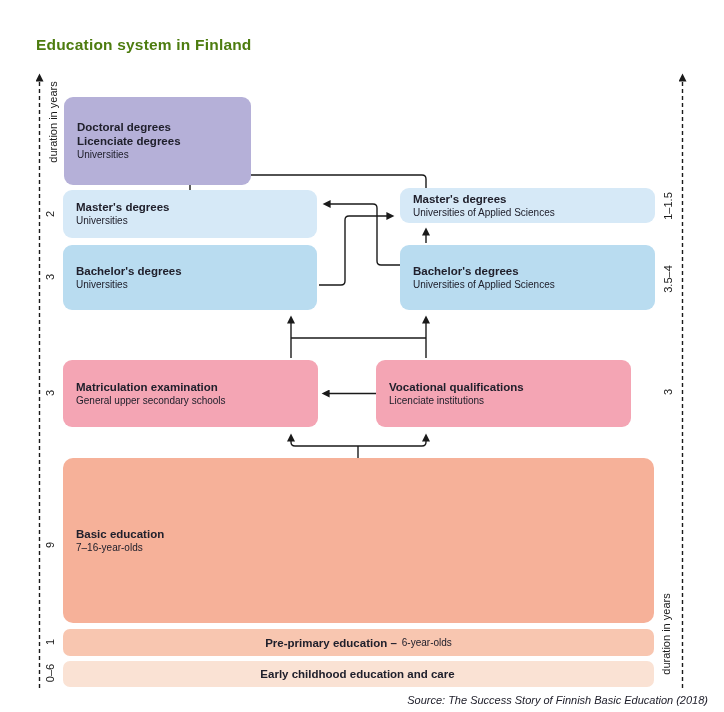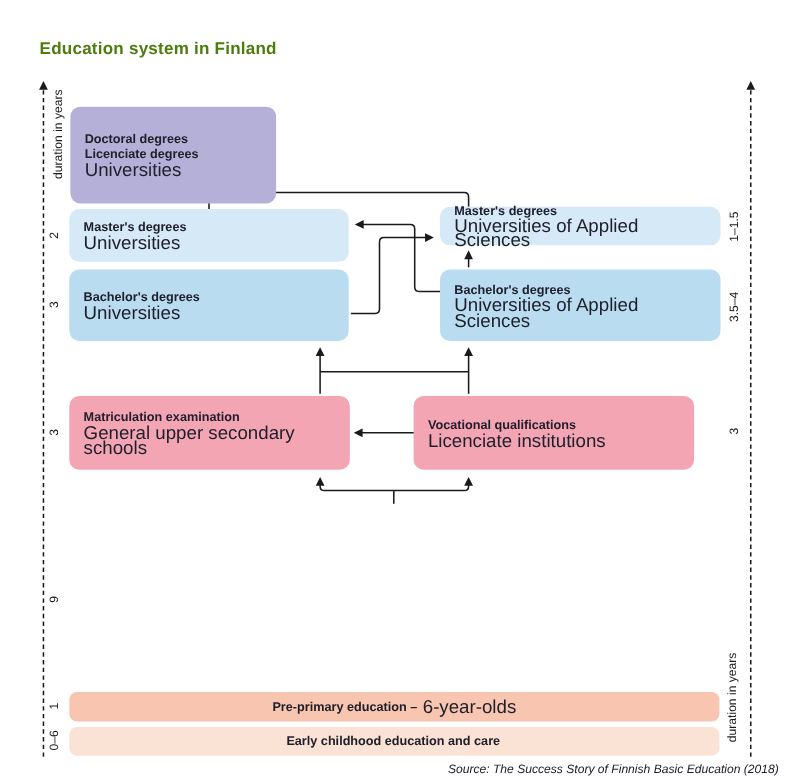--- a/index.html
+++ b/index.html
@@ -17,21 +17,21 @@
     transform:translate(-50%,-50%) rotate(180deg);
     white-space:nowrap;font-size:11px;color:#1a1a1a;
   }
   .axis-label{font-size:11px;color:#1a1a1a;}
   .box{
     position:absolute;box-sizing:border-box;border-radius:9px;
     display:flex;flex-direction:column;justify-content:center;
     padding:0 13px;
   }
   .box .b{font-weight:700;font-size:11.5px;line-height:14px;}
-  .box .r{font-weight:400;font-size:17px;line-height:14px;}
+  .box .r{font-weight:400;font-size:10px;line-height:14px;}
   .box.tight .b{line-height:13px;}
   .box.tight .r{line-height:13px;}
   .box.row{flex-direction:row;align-items:center;gap:5px;border-radius:7px;}
   .doctoral{left:64px;top:84px;width:187px;height:88px;background:#b5b0d8;margin-top:13px;}
   .masters-uni{left:63px;top:190px;width:254px;height:48px;background:#d6e9f7;}
   .masters-uas{left:400px;top:188px;width:255px;height:35px;background:#d6e9f7;}
   .bachelors-uni{left:63px;top:245px;width:254px;height:65px;background:#b9dcf0;}
   .bachelors-uas{left:400px;top:245px;width:255px;height:65px;background:#b9dcf0;}
   .matriculation{left:63px;top:360px;width:255px;height:67px;background:#f4a5b4;}
   .vocational{left:376px;top:360px;width:255px;height:67px;background:#f4a5b4;}
@@ -126,20 +126,24 @@
   <div class="box matriculation">
     <span class="b">Matriculation examination</span>
     <span class="r">General upper secondary schools</span>
   </div>
 
   <div class="box vocational">
     <span class="b">Vocational qualifications</span>
     <span class="r">Licenciate institutions</span>
   </div>
 
+  <div class="box basic">
+    <span class="b">Basic education</span>
+    <span class="r">7–16-year-olds</span>
+  </div>
 
   <div class="box row preprimary">
     <span class="b">Pre-primary education –</span>
     <span class="r">6-year-olds</span>
   </div>
 
   <div class="box row early">
     <span class="b">Early childhood education and care</span>
   </div>
 

